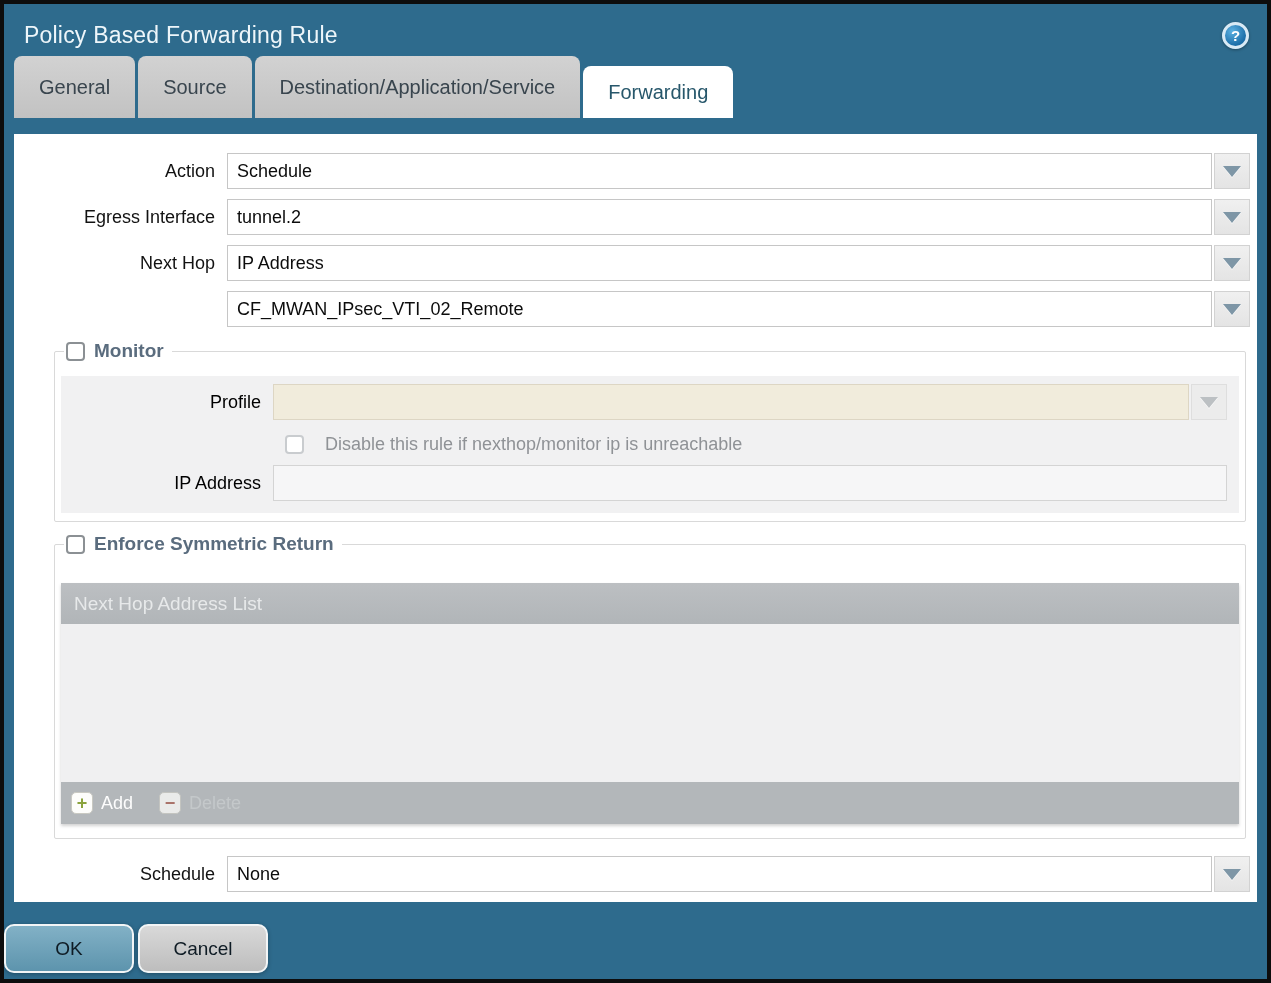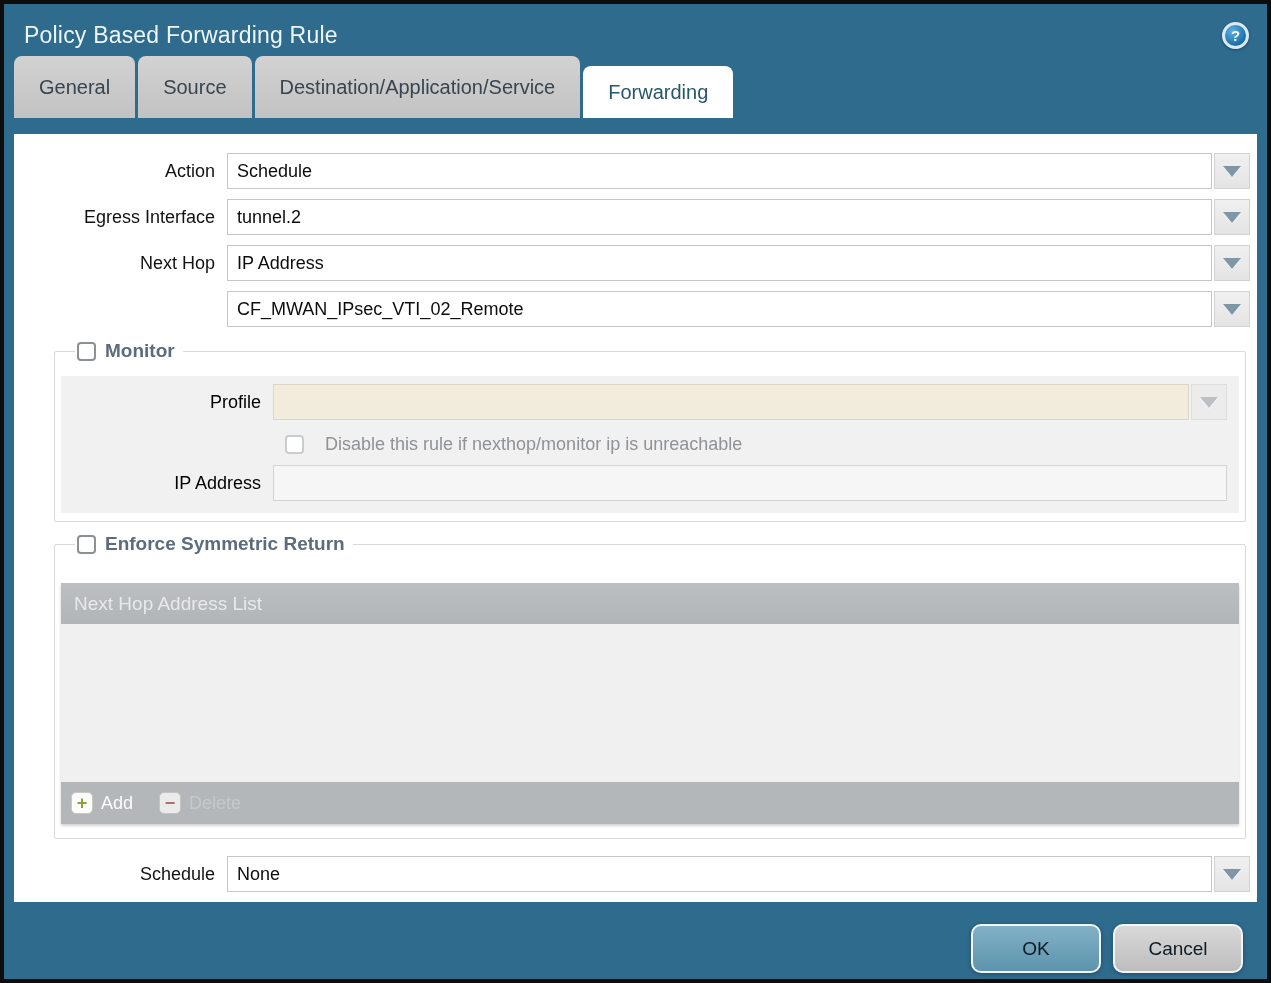--- a/index.html
+++ b/index.html
@@ -52,21 +52,21 @@
   .arrow{width:0;height:0;border-left:9px solid transparent;border-right:9px solid transparent;
     border-top:11px solid #7e96a6;filter:drop-shadow(0 1px 0 rgba(255,255,255,.7));}
   .dd.disabled{background:#ececec;border-color:#dedede;cursor:default;}
   .dd.disabled .arrow{border-top-color:#bcc0c3;}
   
   .fieldset{
     position:relative;border:1px solid #d9d9d9;border-radius:2px;
     margin:22px 4px 0 24px;padding:24px 6px 8px 6px;
   }
   .legend{
-    position:absolute;top:-12px;left:20px;display:flex;align-items:center;
+    position:absolute;top:-12px;left:9px;display:flex;align-items:center;
     background:#fff;padding:0 8px 0 2px;
   }
   .cb{
     width:19px;height:19px;background:#fff;border:2px solid #8b9094;
     border-radius:4px;margin-right:9px;flex:none;cursor:pointer;
   }
   .cb.disabled{border-color:#c9cccf;cursor:default;}
   .legend-text{font-size:19px;font-weight:bold;color:#5a6c7e;white-space:nowrap;}
   .panel{background:#f1f1f2;padding:6px 6px 12px 0;}
   .prow{display:flex;align-items:center;margin-top:8px;}
@@ -94,22 +94,22 @@
   }
   .plus{color:#8aa23c;}
   .minus{color:#a65b4e;}
   .tool-label{font-size:18px;color:#fdfdfd;}
   .tool-btn.disabled{cursor:default;}
   .tool-btn.disabled .tool-icon{opacity:.75;}
   .tool-btn.disabled .tool-label{color:#c4c8ca;}
   .schedule-row{margin-top:17px;}
   
   .footerbar{
-    flex:1;display:flex;align-items:center;justify-content:flex-end;
-    padding-right:24px;gap:12px;
+    flex:1;display:flex;align-items:center;
+    padding-right:24px;gap:4px;
   }
   .btn{
     min-width:130px;height:49px;border-radius:10px;font-size:19px;color:#0e1b24;
     border:2px solid #f2f5f6;cursor:pointer;box-shadow:0 1px 4px rgba(0,0,0,.3);
   }
   .btn.ok{background:linear-gradient(#82b1c6,#5d94ad);}
   .btn.cancel{background:linear-gradient(#d9d9d9,#bdbdbd);}
 </style>
 </head>
 <body>

